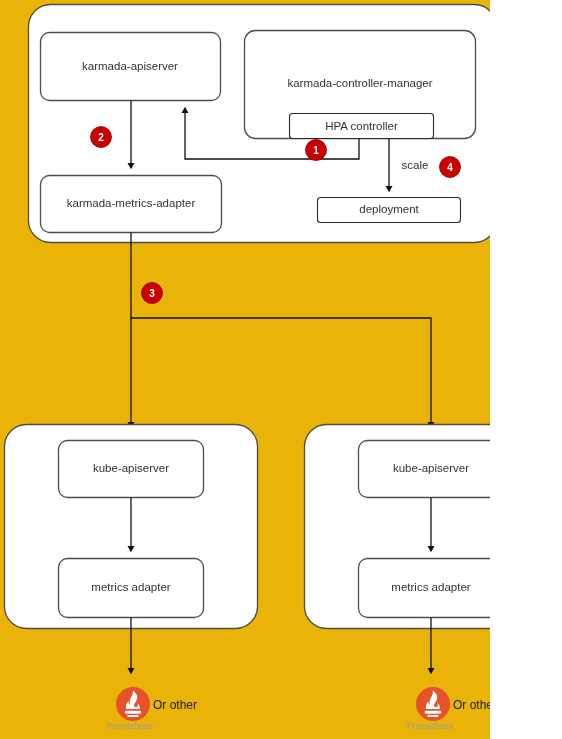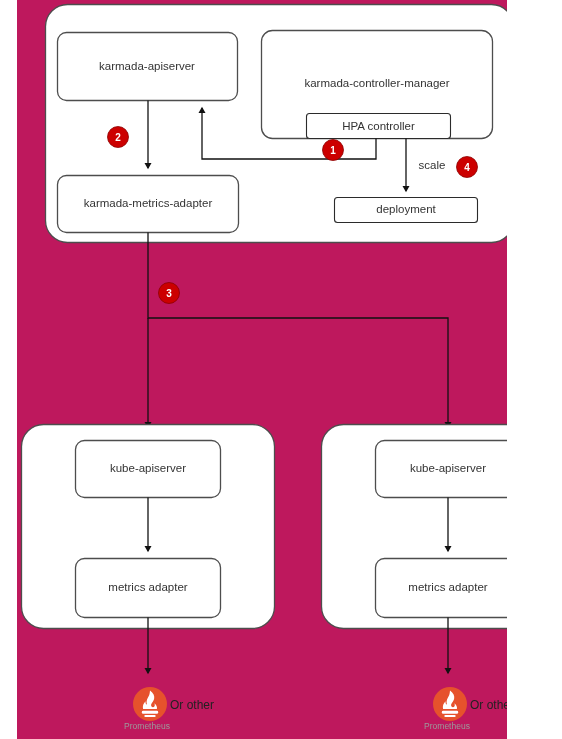--- a/index.html
+++ b/index.html
@@ -8,23 +8,22 @@
     padding: 0;
     background: #ffffff;
   }
   body {
     font-family: "Liberation Sans", sans-serif;
   }
   #diagram-root {
     position: relative;
     width: 490px;
     height: 739px;
-    background: #be185d;
+    background: #eab308;
     overflow: hidden;
-    margin-left: 17px;
   }
   #diagram-svg {
     position: absolute;
     left: 0;
     top: 0;
     width: 562px;
     height: 739px;
   }
   .node-label {
     font-family: "Liberation Sans", sans-serif;

